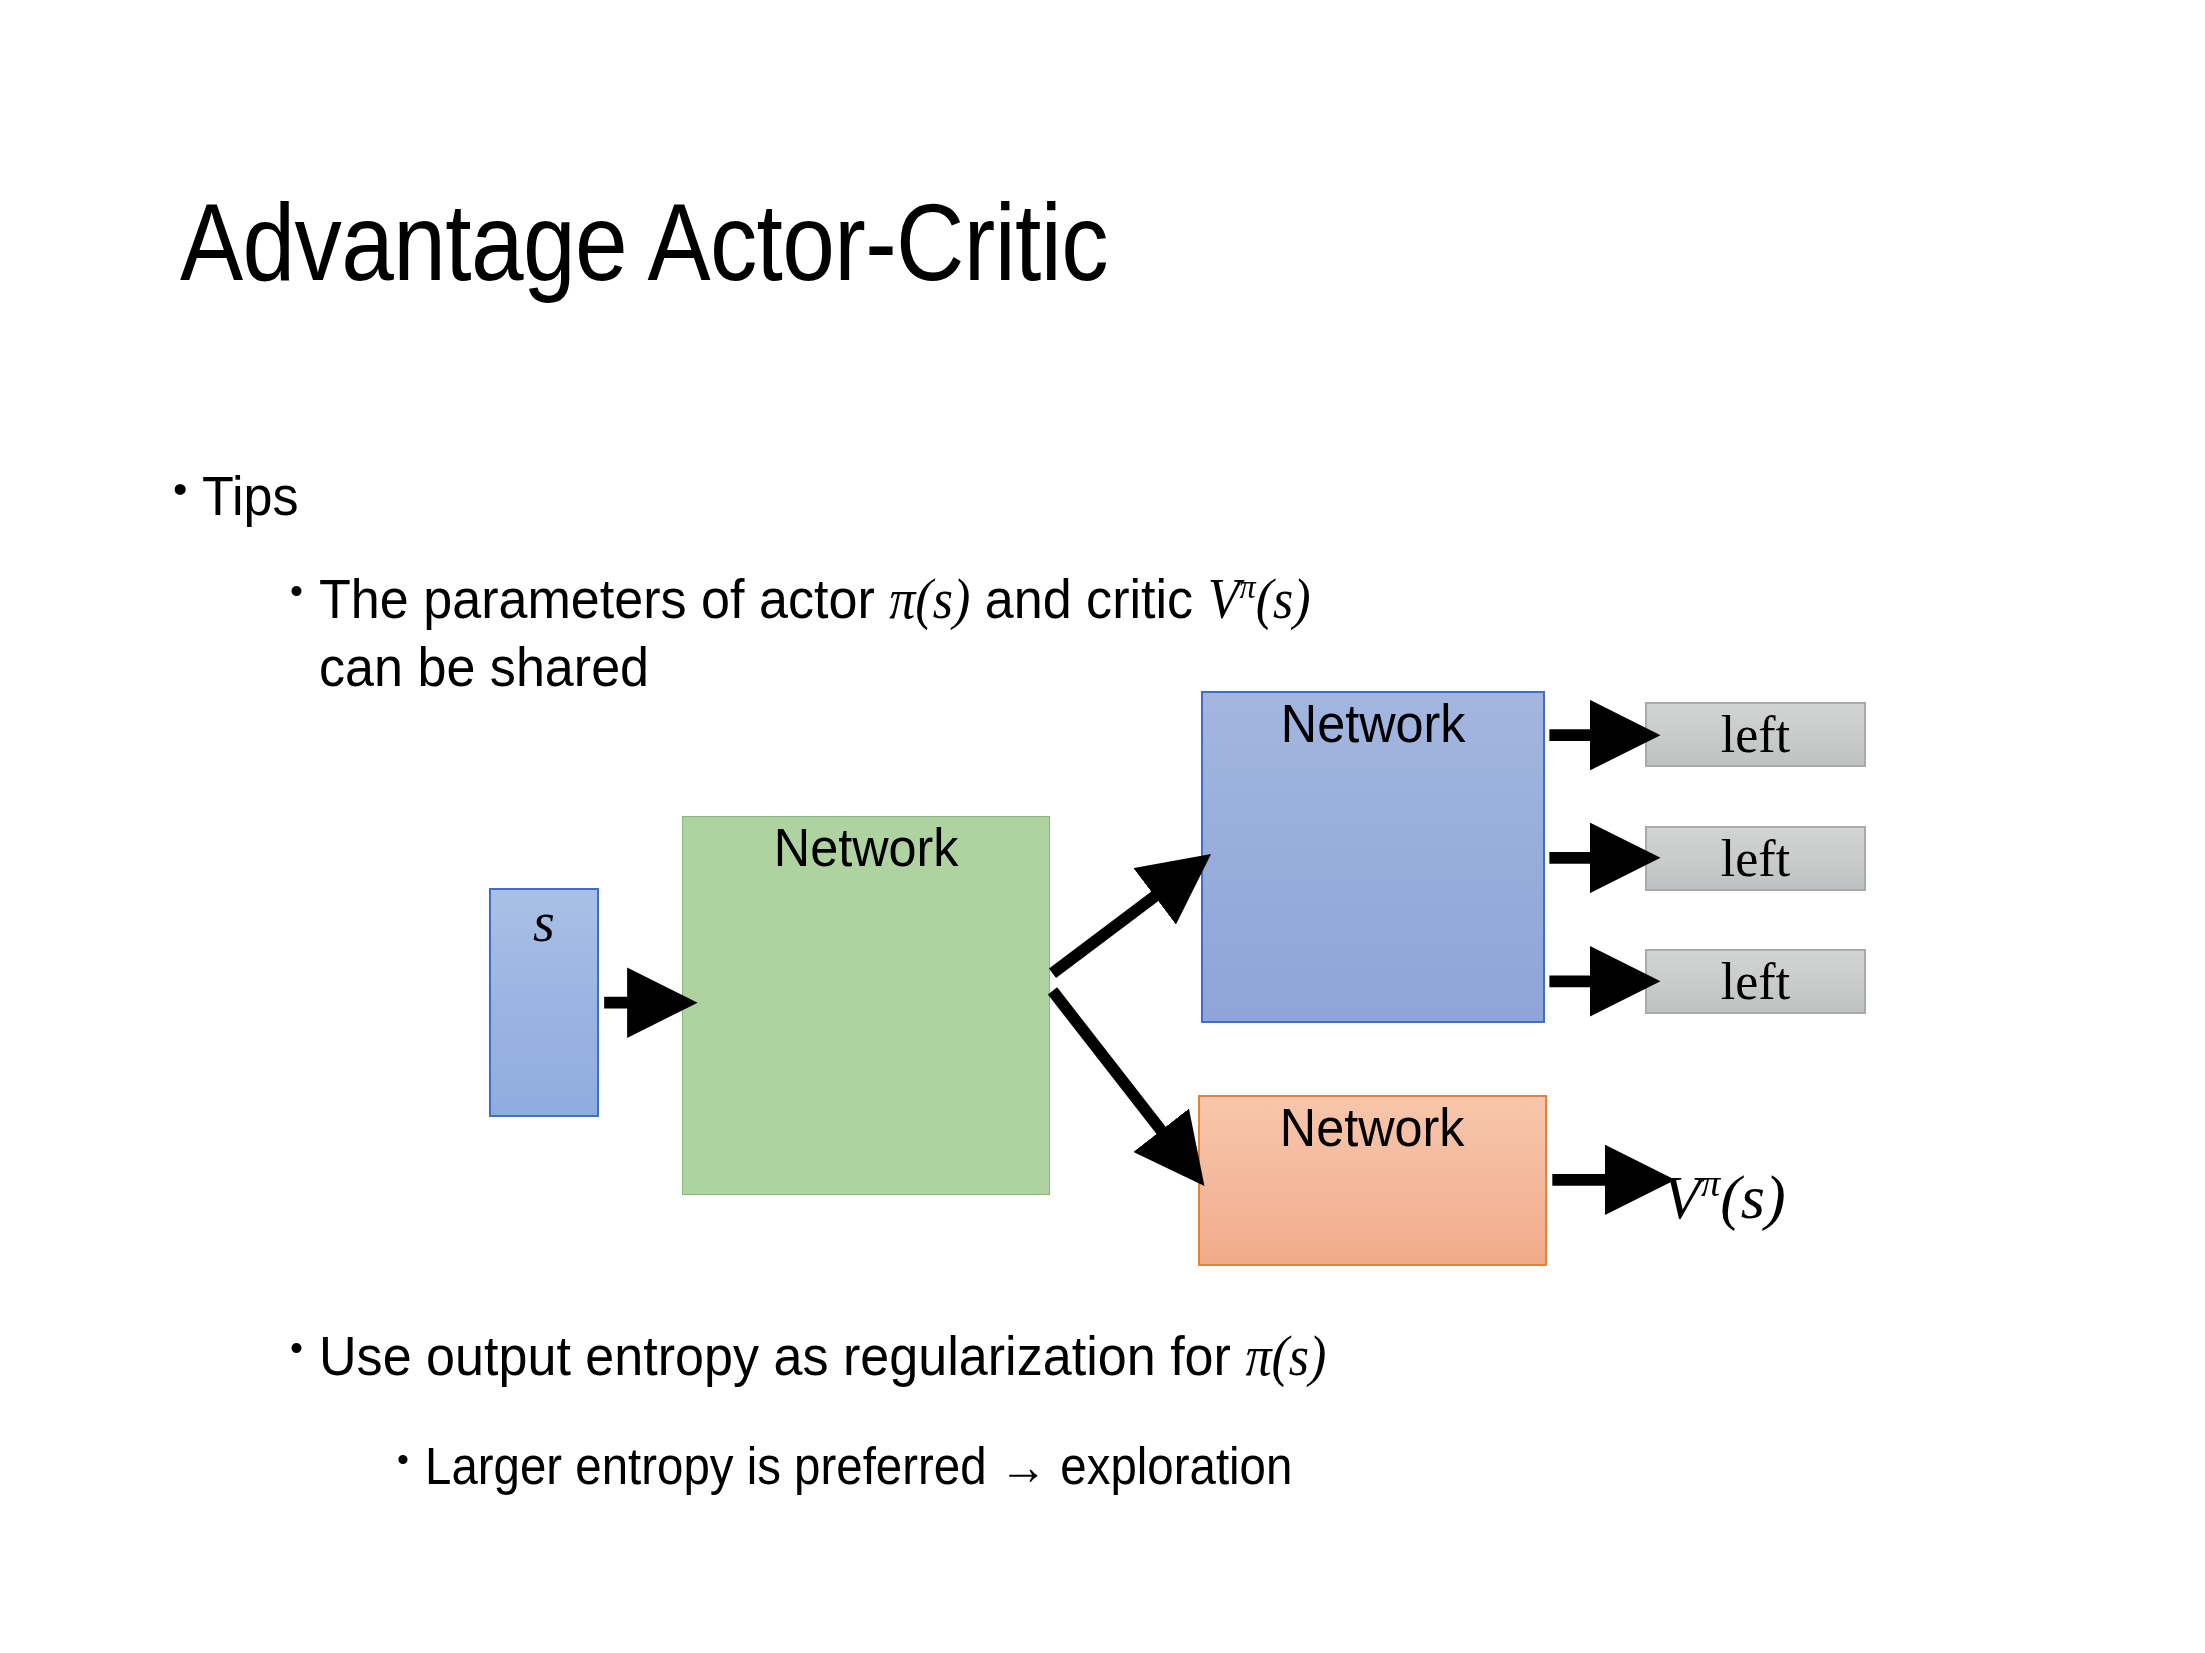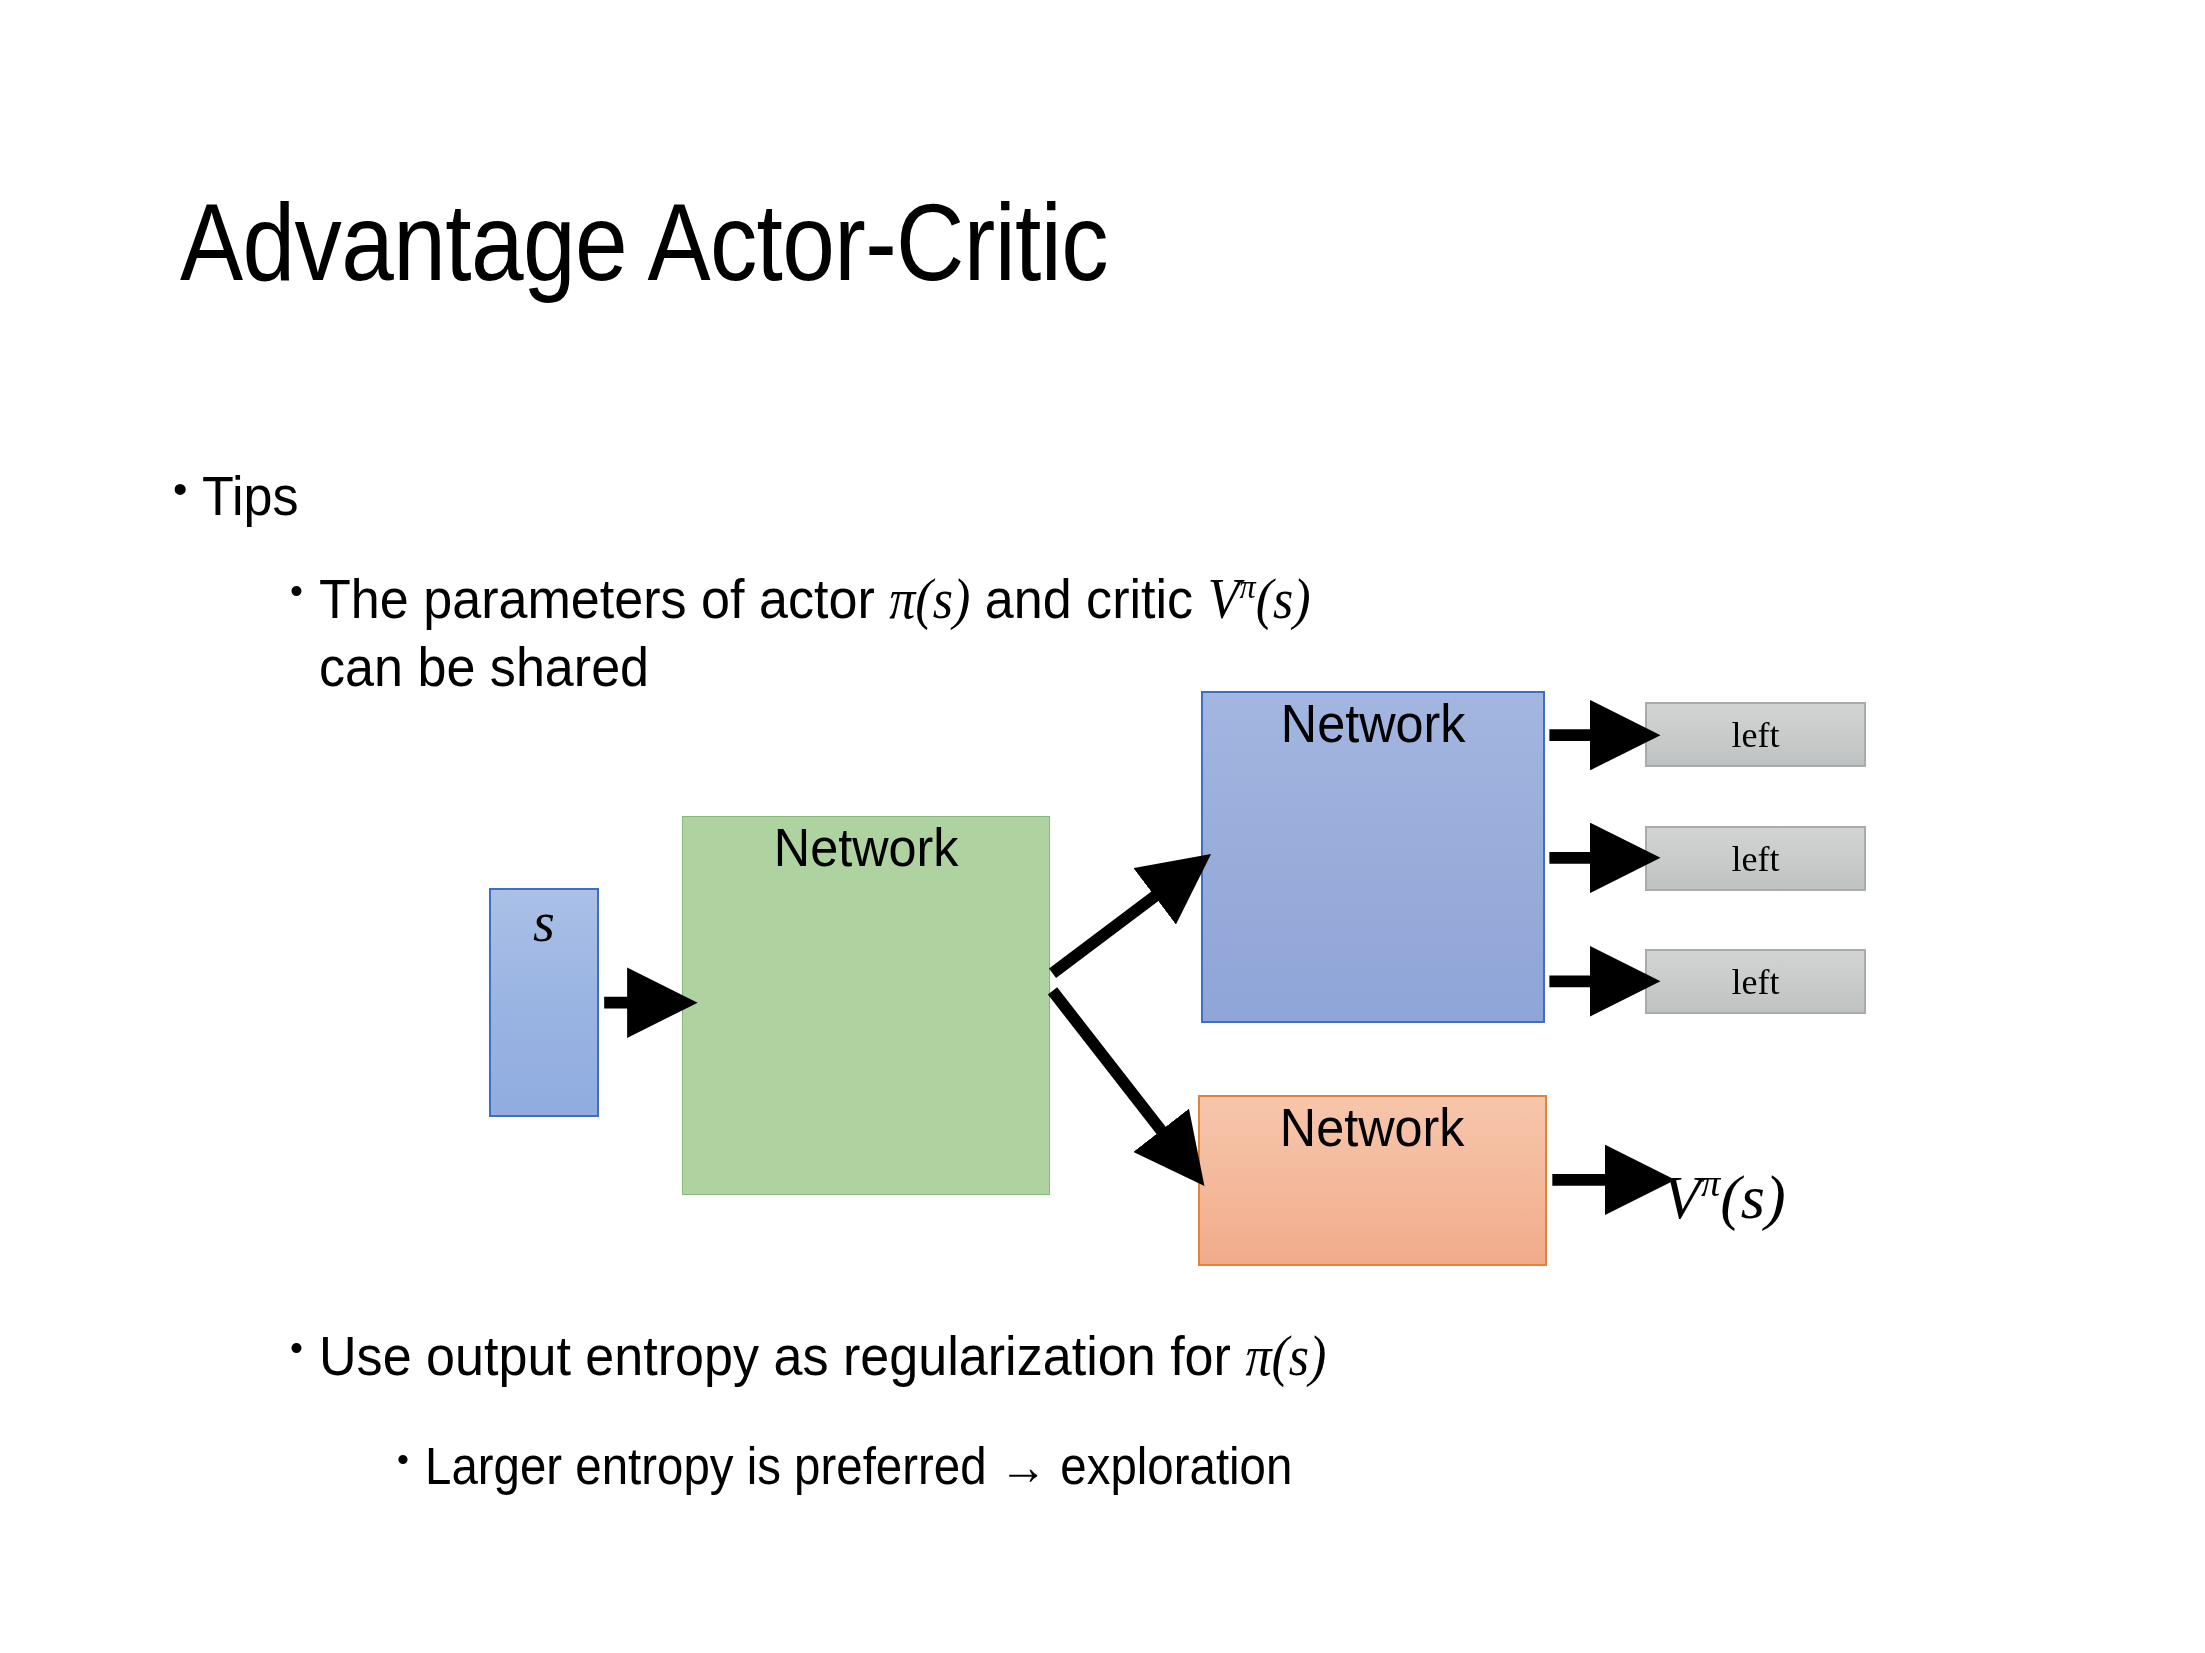--- a/index.html
+++ b/index.html
@@ -77,21 +77,21 @@
     border:2.2px solid #e2833c;
   }
 
   .outbox{
     position:absolute;box-sizing:border-box;
     width:221px;height:65px;
     background:linear-gradient(180deg,#d2d4d4 0%,#c9cbcb 55%,#bfc2c2 100%);
     border:2.2px solid #a9abab;
     display:flex;align-items:center;justify-content:center;
   }
-  .outlabel{font-family:"Liberation Serif",serif;font-size:36px;color:#000;}
+  .outlabel{font-family:"Liberation Serif",serif;font-size:52px;color:#000;}
 
   #out-left{left:1645px;top:702px;}
   #out-right{left:1645px;top:826px;}
   #out-fire{left:1645px;top:949px;}
 
   #vpi-out{
     position:absolute;left:1663px;top:1143px;
     font-family:"Liberation Serif",serif;font-style:italic;font-size:62px;color:#000;
     white-space:nowrap;
     margin-top:19px;

